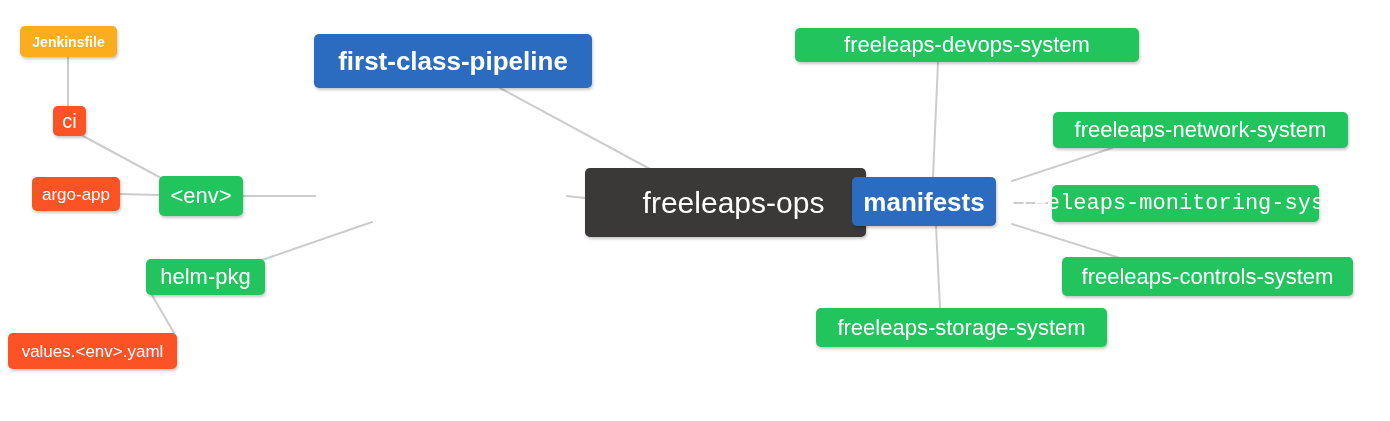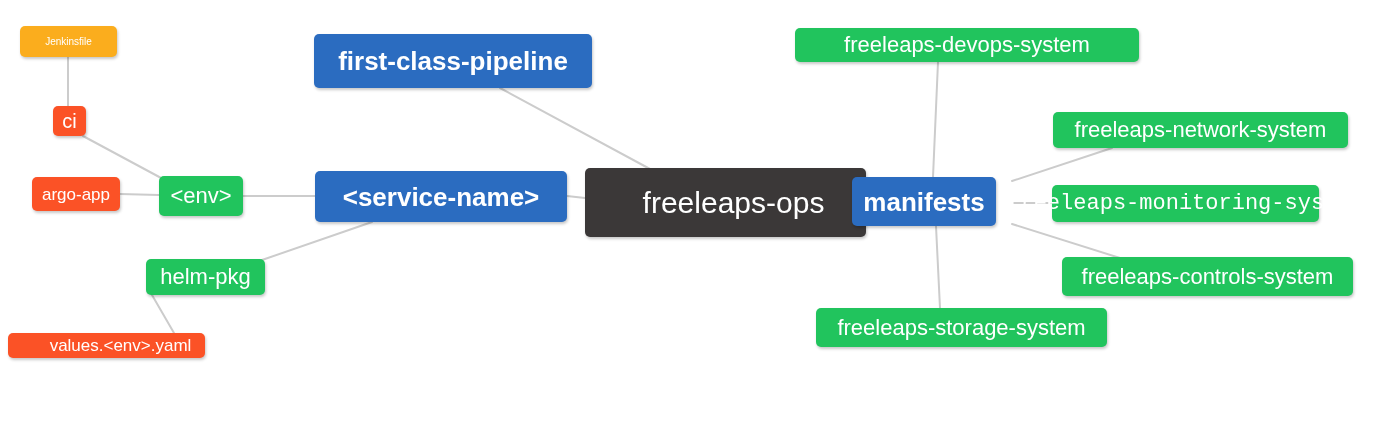--- a/index.html
+++ b/index.html
@@ -21,26 +21,26 @@
     cursor:pointer;
     line-height:1;
     user-select:none;
   }
   .dark  {background:var(--root,#3b3838);padding-left:16px;}
   .blue  {background:var(--branch,#2b6cc0);font-weight:bold;}
   .green {background:var(--leaf_green,#21c45d);}
   .orange{background:var(--leaf_orange,#fb5226);}
   .amber {background:var(--leaf_amber,#fbad1d);}
 
-  #n-jenkinsfile {left:20px;  top:26px;  width:97px;  height:31px; font-size:10px;}
+  #n-jenkinsfile {left:20px;  top:26px;  width:97px;  height:31px; font-size:14px;font-weight:bold;}
   #n-ci          {left:53px;  top:106px; width:33px;  height:30px; font-size:20px;}
   #n-argo-app    {left:32px;  top:177px; width:88px;  height:34px; font-size:17px;}
   #n-env         {left:159px; top:176px; width:84px;  height:40px; font-size:22px;}
   #n-helm-pkg    {left:146px; top:259px; width:119px; height:36px; font-size:22px;}
-  #n-values      {left:8px;   top:333px; width:169px; height:25px; font-size:17px;padding-left:28px;}
+  #n-values      {left:8px;   top:333px; width:169px; height:36px; font-size:17px;}
   #n-fcp         {left:314px; top:34px;  width:278px; height:54px; font-size:26px;}
   #n-service     {left:315px; top:171px; width:252px; height:51px; font-size:26px;}
   #n-root        {left:585px; top:168px; width:265px; height:69px; font-size:30px;}
   #n-manifests   {left:852px; top:177px; width:144px; height:49px; font-size:26px;}
   #n-devops      {left:795px; top:28px;  width:344px; height:34px; font-size:22px;}
   #n-network     {left:1053px;top:112px; width:295px; height:36px; font-size:22px;}
   #n-monitoring  {left:1052px;top:185px; width:267px; height:37px; font-size:22px;font-family:Liberation Mono, monospace;}
   #n-controls    {left:1062px;top:257px; width:291px; height:39px; font-size:22px;}
   #n-storage     {left:816px; top:308px; width:291px; height:39px; font-size:22px;}
 </style>
@@ -66,21 +66,20 @@
     <line x1="936" y1="226" x2="940" y2="308"></line>
   </svg>
 
   <div class="node amber" id="n-jenkinsfile">Jenkinsfile</div>
   <div class="node orange" id="n-ci">ci</div>
   <div class="node green" id="n-env">&lt;env&gt;</div>
   <div class="node orange" id="n-argo-app">argo-app</div>
   <div class="node green" id="n-helm-pkg">helm-pkg</div>
   <div class="node orange" id="n-values">values.&lt;env&gt;.yaml</div>
   <div class="node blue" id="n-fcp">first-class-pipeline</div>
-  <div class="node blue" id="n-service">&lt;service-name&gt;</div>
   <div class="node dark" id="n-root">freeleaps-ops</div>
   <div class="node blue" id="n-manifests">manifests</div>
   <div class="node green" id="n-devops">freeleaps-devops-system</div>
   <div class="node green" id="n-network">freeleaps-network-system</div>
   <div class="node green" id="n-monitoring">freeleaps-monitoring-system</div>
   <div class="node green" id="n-controls">freeleaps-controls-system</div>
   <div class="node green" id="n-storage">freeleaps-storage-system</div>
 
 </div>
 

